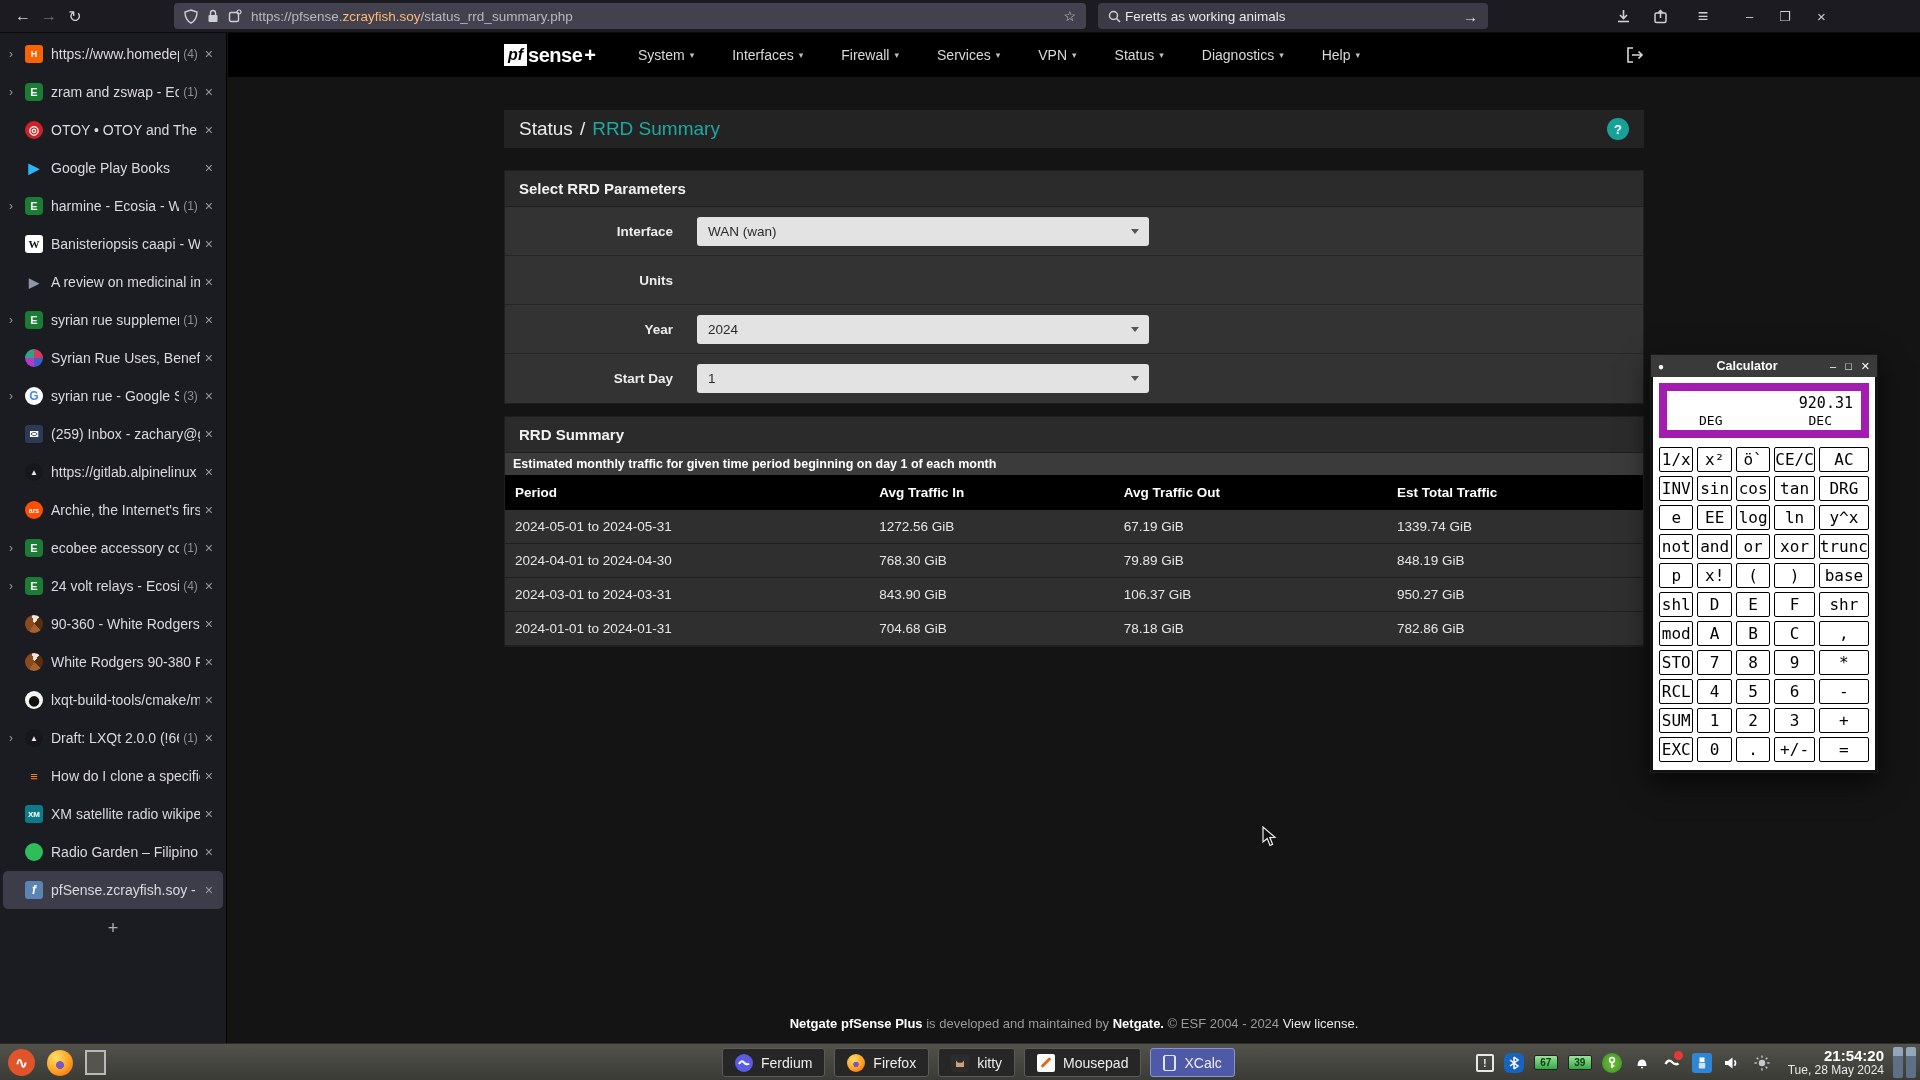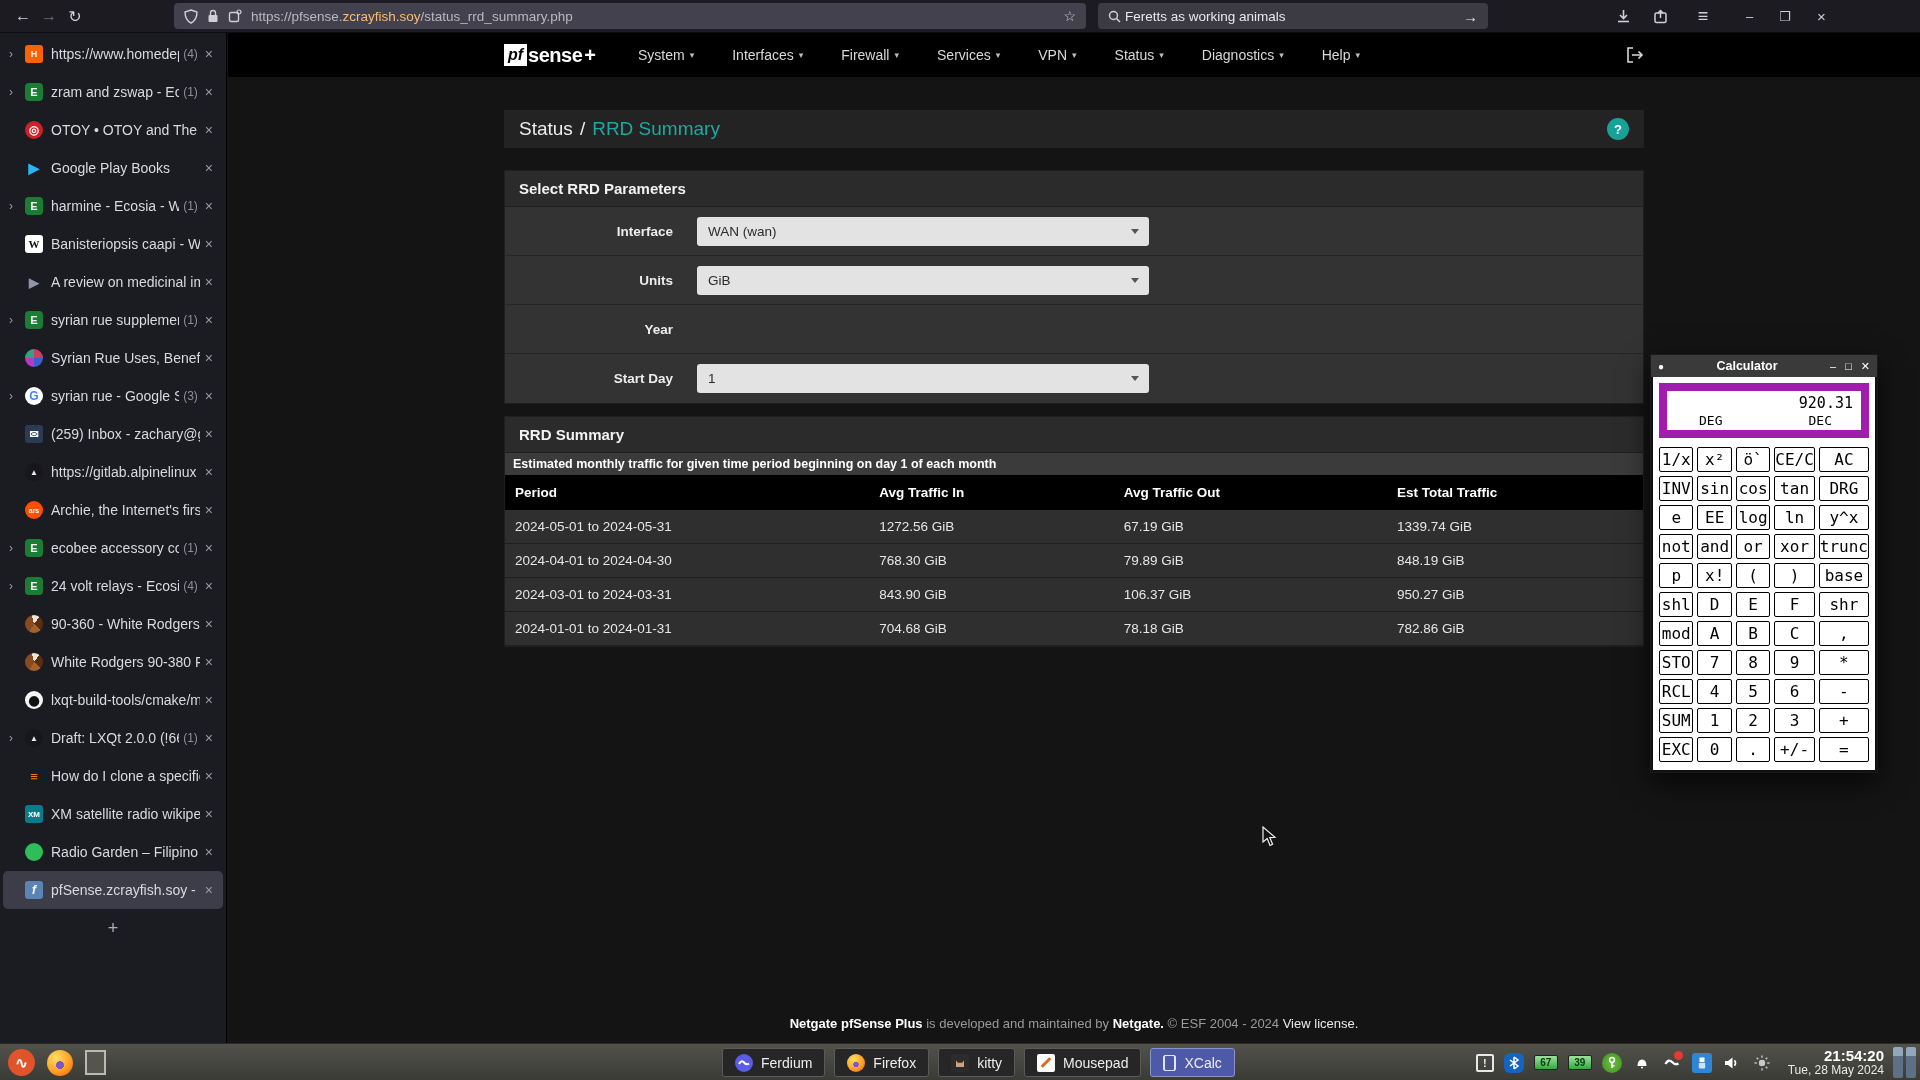--- a/index.html
+++ b/index.html
@@ -403,27 +403,27 @@
         <div id="param-rows">
             <div class="form-row">
               <div class="form-label">Interface</div>
               <div class="select">
                 <span>WAN (wan)</span>
                 <span class="sel-caret"></span>
               </div>
             </div>
             <div class="form-row">
               <div class="form-label">Units</div>
-              <div class="select">
-                <span>GiB</span>
-                <span class="sel-caret"></span>
-              </div>
             </div>
             <div class="form-row">
               <div class="form-label">Year</div>
+              <div class="select">
+                <span>2024</span>
+                <span class="sel-caret"></span>
+              </div>
             </div>
             <div class="form-row">
               <div class="form-label">Start Day</div>
               <div class="select">
                 <span>1</span>
                 <span class="sel-caret"></span>
               </div>
             </div>
           </div>
       </div>

